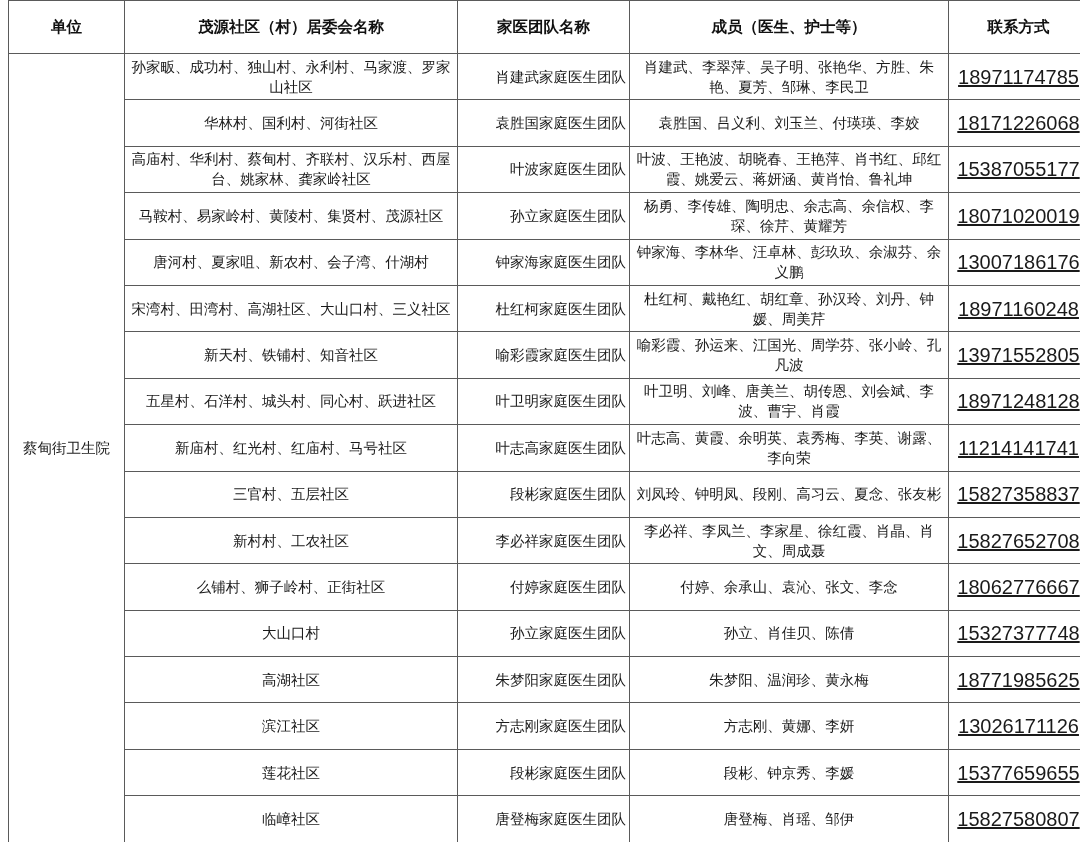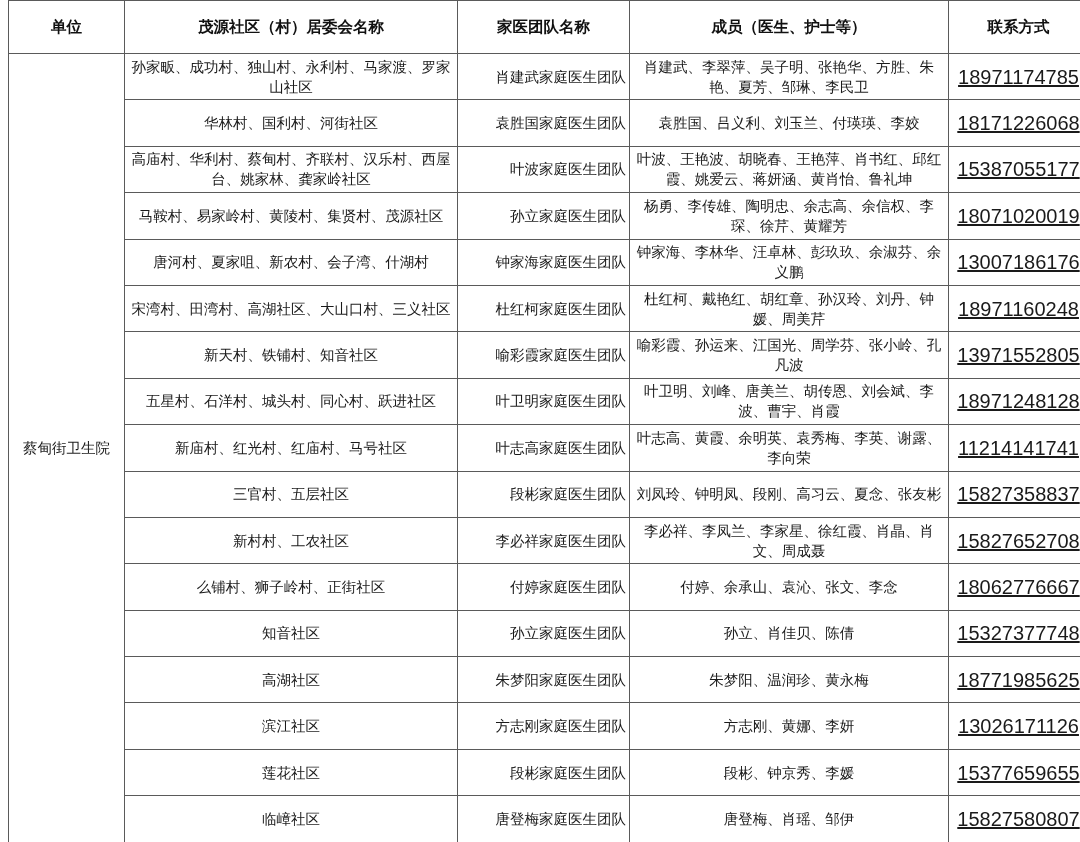--- a/index.html
+++ b/index.html
@@ -132,21 +132,21 @@
         <td class="members">李必祥、李凤兰、李家星、徐红霞、肖晶、肖文、周成聂</td>
         <td class="phone">15827652708</td>
       </tr>
       <tr>
         <td class="area">么铺村、狮子岭村、正街社区</td>
         <td class="team">付婷家庭医生团队</td>
         <td class="members">付婷、余承山、袁沁、张文、李念</td>
         <td class="phone">18062776667</td>
       </tr>
       <tr>
-        <td class="area">知音社区</td>
+        <td class="area">大山口村</td>
         <td class="team">孙立家庭医生团队</td>
         <td class="members">孙立、肖佳贝、陈倩</td>
         <td class="phone">15327377748</td>
       </tr>
       <tr>
         <td class="area">高湖社区</td>
         <td class="team">朱梦阳家庭医生团队</td>
         <td class="members">朱梦阳、温润珍、黄永梅</td>
         <td class="phone">18771985625</td>
       </tr>

